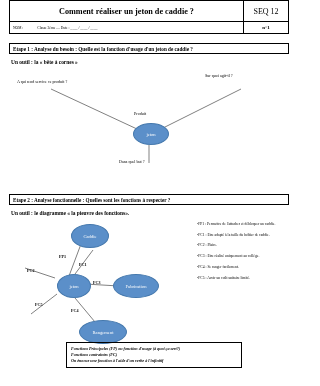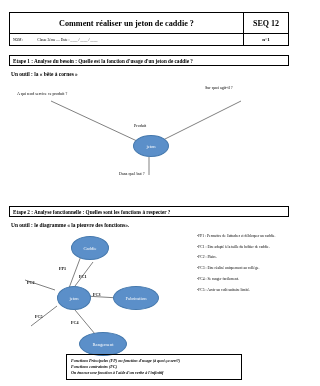--- a/index.html
+++ b/index.html
@@ -1,22 +1,22 @@
 <!DOCTYPE html>
 <html><head>
 <meta charset="utf-8">
 <style>
   html,body{margin:0;padding:0;}
   body{width:298px;height:386px;background:#ffffff;font-family:"Liberation Serif",serif;color:#000;overflow:hidden;}
-  .page{position:relative;width:298px;height:340px;box-sizing:border-box;padding:12px 9px;}
+  .page{position:relative;width:298px;height:340px;box-sizing:border-box;padding:0 9px;}
 
   
   .header{display:flex;border:1px solid #000;height:22px;box-sizing:border-box;}
   .header .title{flex:1;display:flex;align-items:center;justify-content:center;font-size:8.2px;font-weight:bold;border-right:1px solid #000;}
-  .header .seq{width:44px;display:flex;align-items:center;justify-content:center;font-size:8px;font-weight:bold;}
+  .header .seq{width:44px;display:flex;align-items:center;justify-content:center;font-size:8px;font-weight:normal;}
   .subhdr{display:flex;border:1px solid #000;border-top:none;height:12px;box-sizing:border-box;font-size:3.6px;}
   .subhdr .c1{flex:1;display:flex;align-items:center;padding-left:3px;border-right:1px solid #000;gap:14px;}
   .subhdr .c2{width:44px;display:flex;align-items:center;justify-content:center;font-size:5px;font-weight:bold;}
 
   
   .etape{margin-top:9px;border:1px solid #000;height:11px;box-sizing:border-box;display:flex;align-items:center;padding-left:3px;font-size:5.2px;font-weight:bold;}
   .subtitle{margin-top:5px;font-size:5.4px;font-weight:bold;padding-left:2px;}
 
   
   .diag1{position:relative;height:118px;margin-top:2px;}

